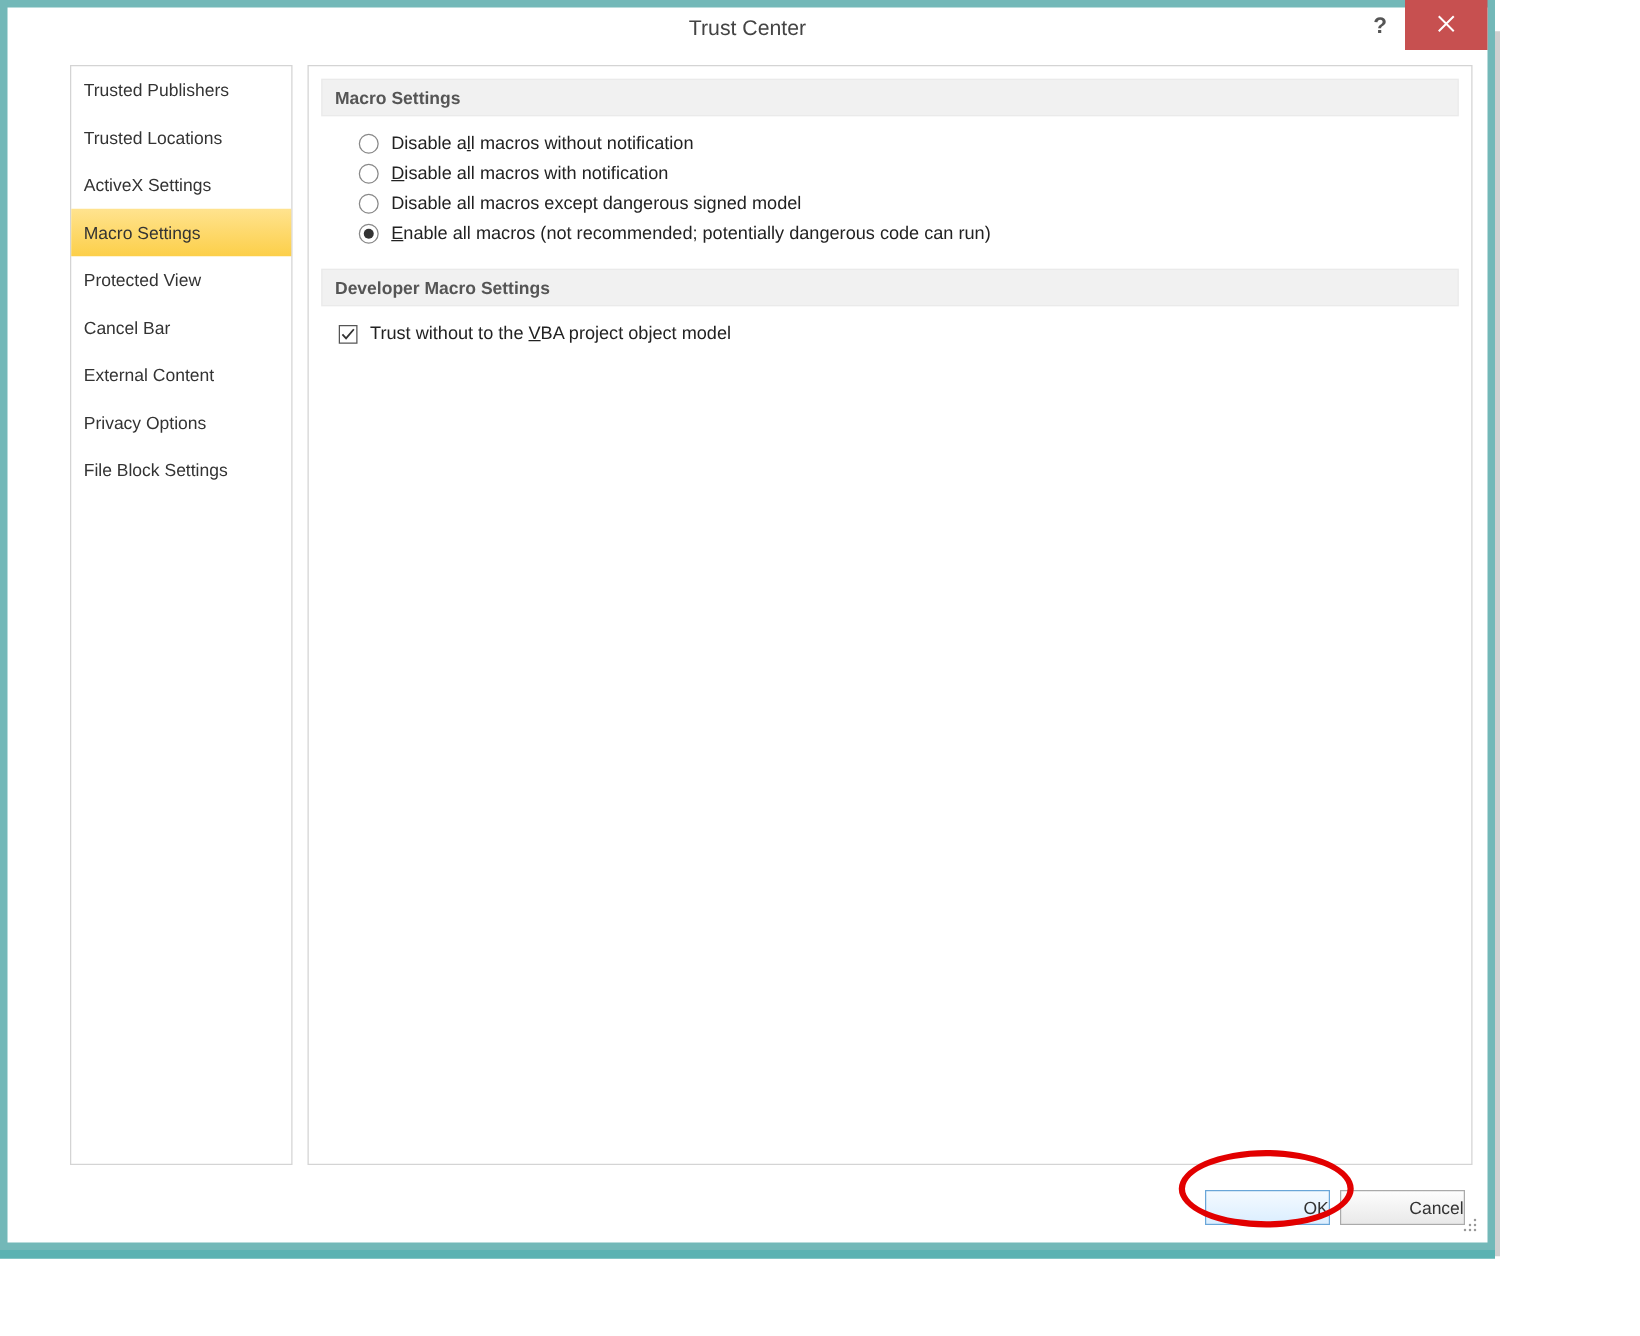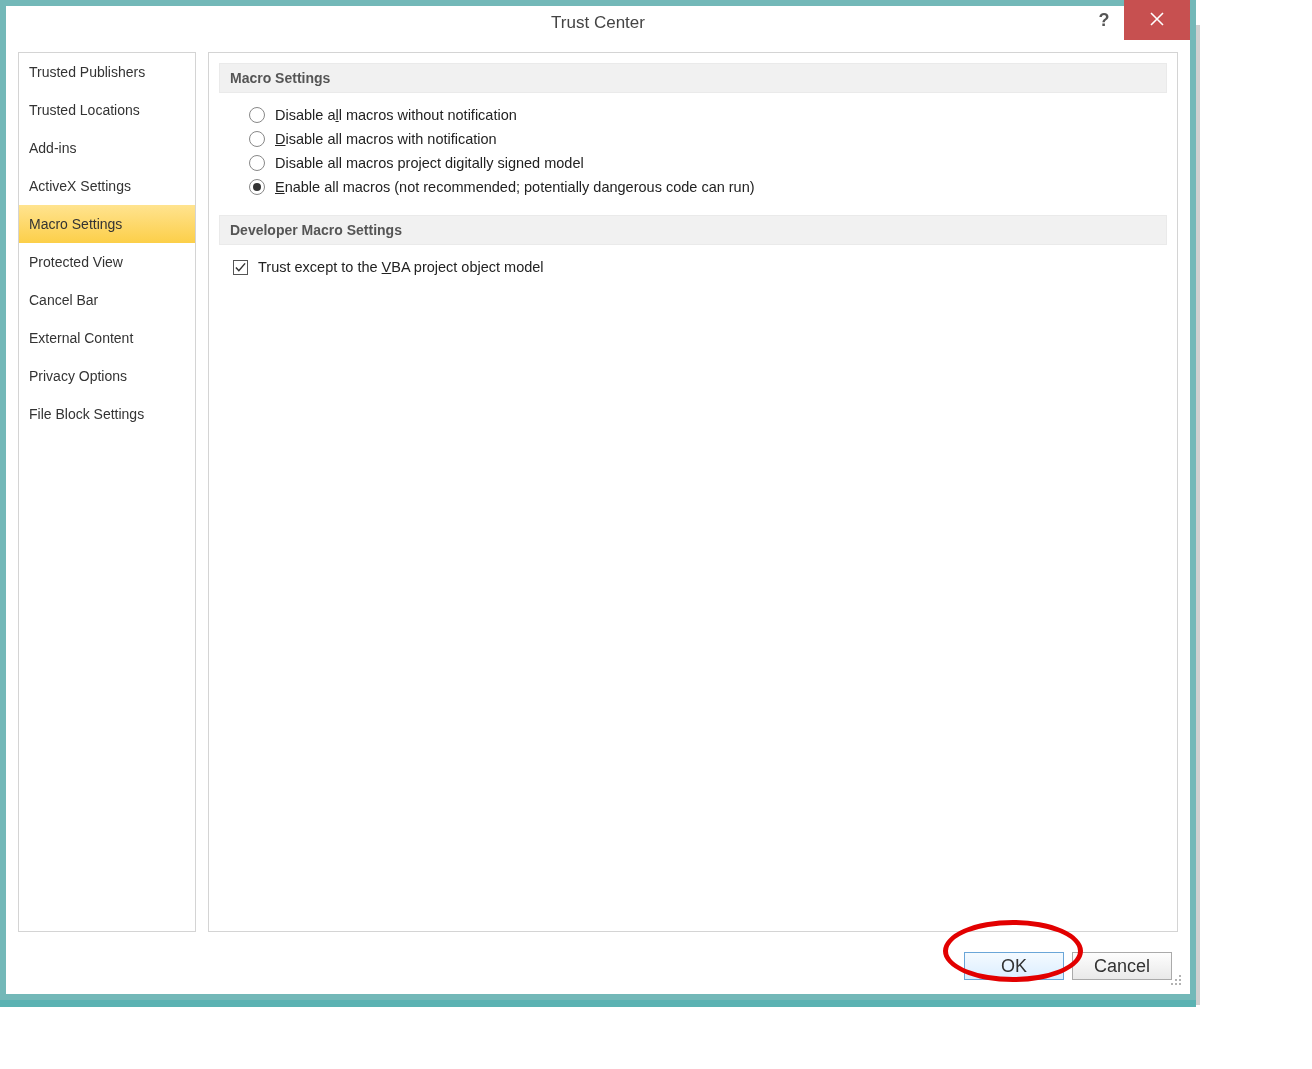--- a/index.html
+++ b/index.html
@@ -78,20 +78,21 @@
   .content-row {
     display: flex;
     gap: 12px;
     height: 880px;
   }
 
   .sidebar {
     width: 178px;
     border: 1px solid #d4d4d4;
     background: #fff;
+    margin-left: 38px;
   }
   .sidebar-item {
     padding: 11px 10px;
     font-size: 14px;
     color: #333;
     cursor: default;
   }
   .sidebar-item.selected {
     background: #fdd55a;
     background: linear-gradient(#ffe38f, #fccf49);
@@ -168,25 +169,25 @@
     right: 18px;
     bottom: 14px;
     display: flex;
     gap: 8px;
   }
   .dlg-btn {
     width: 100px;
     height: 28px;
     border: 1px solid #aaa;
     background: linear-gradient(#fdfdfd, #e9e9e9);
-    font-size: 18px;
+    font-size: 14px;
     color: #333;
     display: flex;
     align-items: center;
-    justify-content: center;
+    justify-content: flex-end;
     cursor: default;
   }
   .dlg-btn.primary {
     border: 1px solid #6aa6d8;
     background: linear-gradient(#f4faff, #dbeeff);
   }
 
   .resize-grip {
     position: absolute;
     right: 8px;
@@ -233,21 +234,20 @@
     </div>
   </div>
 
   <div class="dialog-body">
 
     <div class="content-row">
 
       <div class="sidebar">
         <div class="sidebar-item"><span>Trusted Publishers</span></div>
         <div class="sidebar-item"><span>Trusted Locations</span></div>
-        <div class="sidebar-item"><span>Add-ins</span></div>
         <div class="sidebar-item"><span>ActiveX Settings</span></div>
         <div class="sidebar-item selected"><span>Macro Settings</span></div>
         <div class="sidebar-item"><span>Protected View</span></div>
         <div class="sidebar-item"><span>Cancel Bar</span></div>
         <div class="sidebar-item"><span>External Content</span></div>
         <div class="sidebar-item"><span>Privacy Options</span></div>
         <div class="sidebar-item"><span>File Block Settings</span></div>
       </div>
 
       <div class="main-pane">
@@ -261,42 +261,42 @@
             <span class="radio-label"><span>Disable a</span><span class="ul">l</span><span>l macros without notification</span></span>
           </div>
 
           <div class="radio-row">
             <span class="radio-outer"></span>
             <span class="radio-label"><span></span><span class="ul">D</span><span>isable all macros with notification</span></span>
           </div>
 
           <div class="radio-row">
             <span class="radio-outer"></span>
-            <span class="radio-label"><span>Disable all macros project digitally si</span><span class="ul">g</span><span>ned model</span></span>
+            <span class="radio-label"><span>Disable all macros except dangerous si</span><span class="ul">g</span><span>ned model</span></span>
           </div>
 
           <div class="radio-row">
             <span class="radio-outer">
                 <span class="radio-inner"></span>
               </span>
             <span class="radio-label"><span></span><span class="ul">E</span><span>nable all macros (not recommended; potentially dangerous code can run)</span></span>
           </div>
 
         </div>
 
         <div class="section-header">Developer Macro Settings</div>
 
         <div class="checkbox-group">
           <div class="checkbox-row">
             <span class="checkbox-box">
               <svg viewBox="0 0 12 12">
                   <path d="M1 6 L4.2 9.5 L11 1.5" stroke="#333" stroke-width="1.6" fill="none"></path>
                 </svg>
             </span>
-            <span class="checkbox-label"><span>Trust except to the </span><span class="ul">V</span><span>BA project object model</span></span>
+            <span class="checkbox-label"><span>Trust without to the </span><span class="ul">V</span><span>BA project object model</span></span>
           </div>
         </div>
 
       </div>
     </div>
 
     <div class="button-row">
       <div class="dlg-btn primary">
           <span>OK</span>
         </div>

